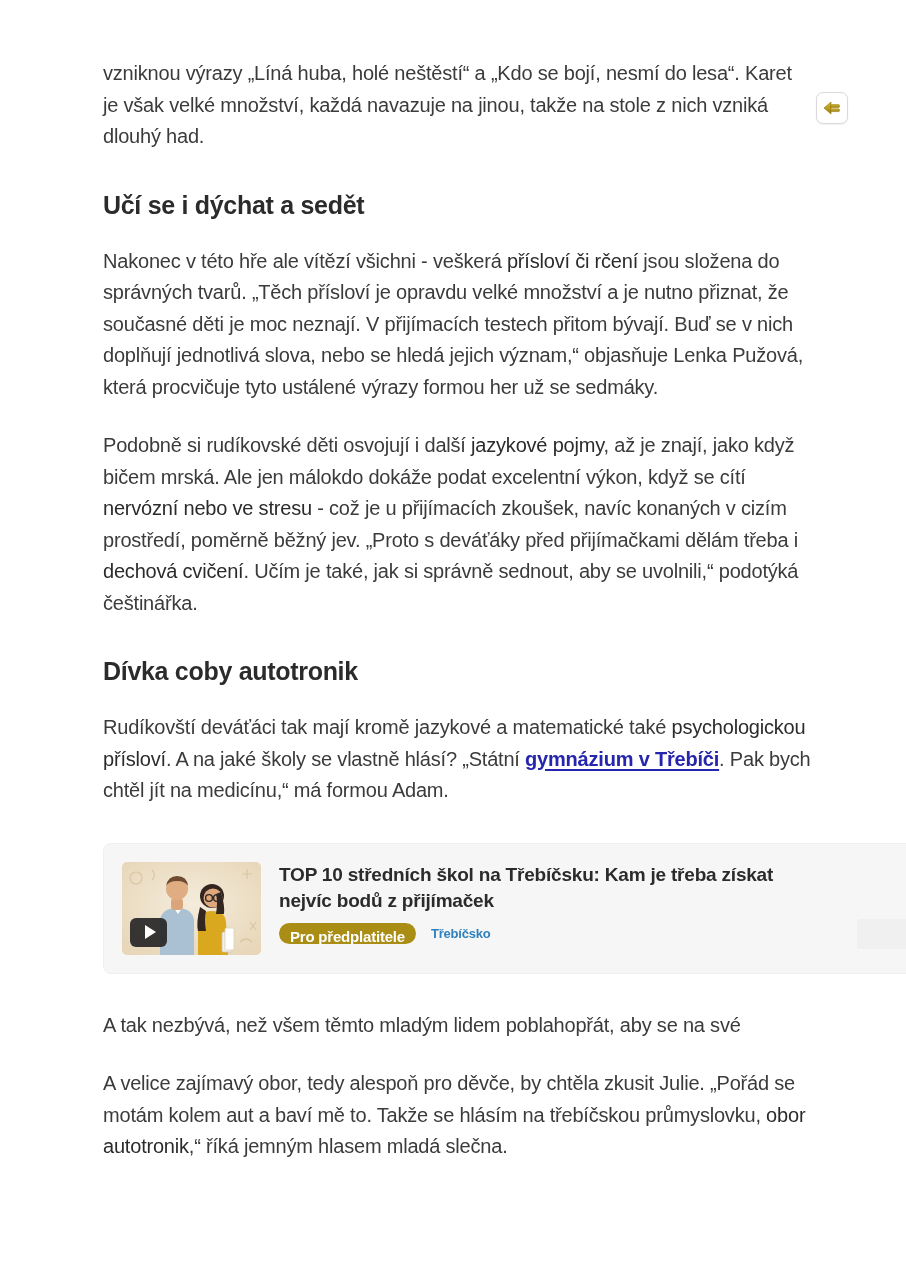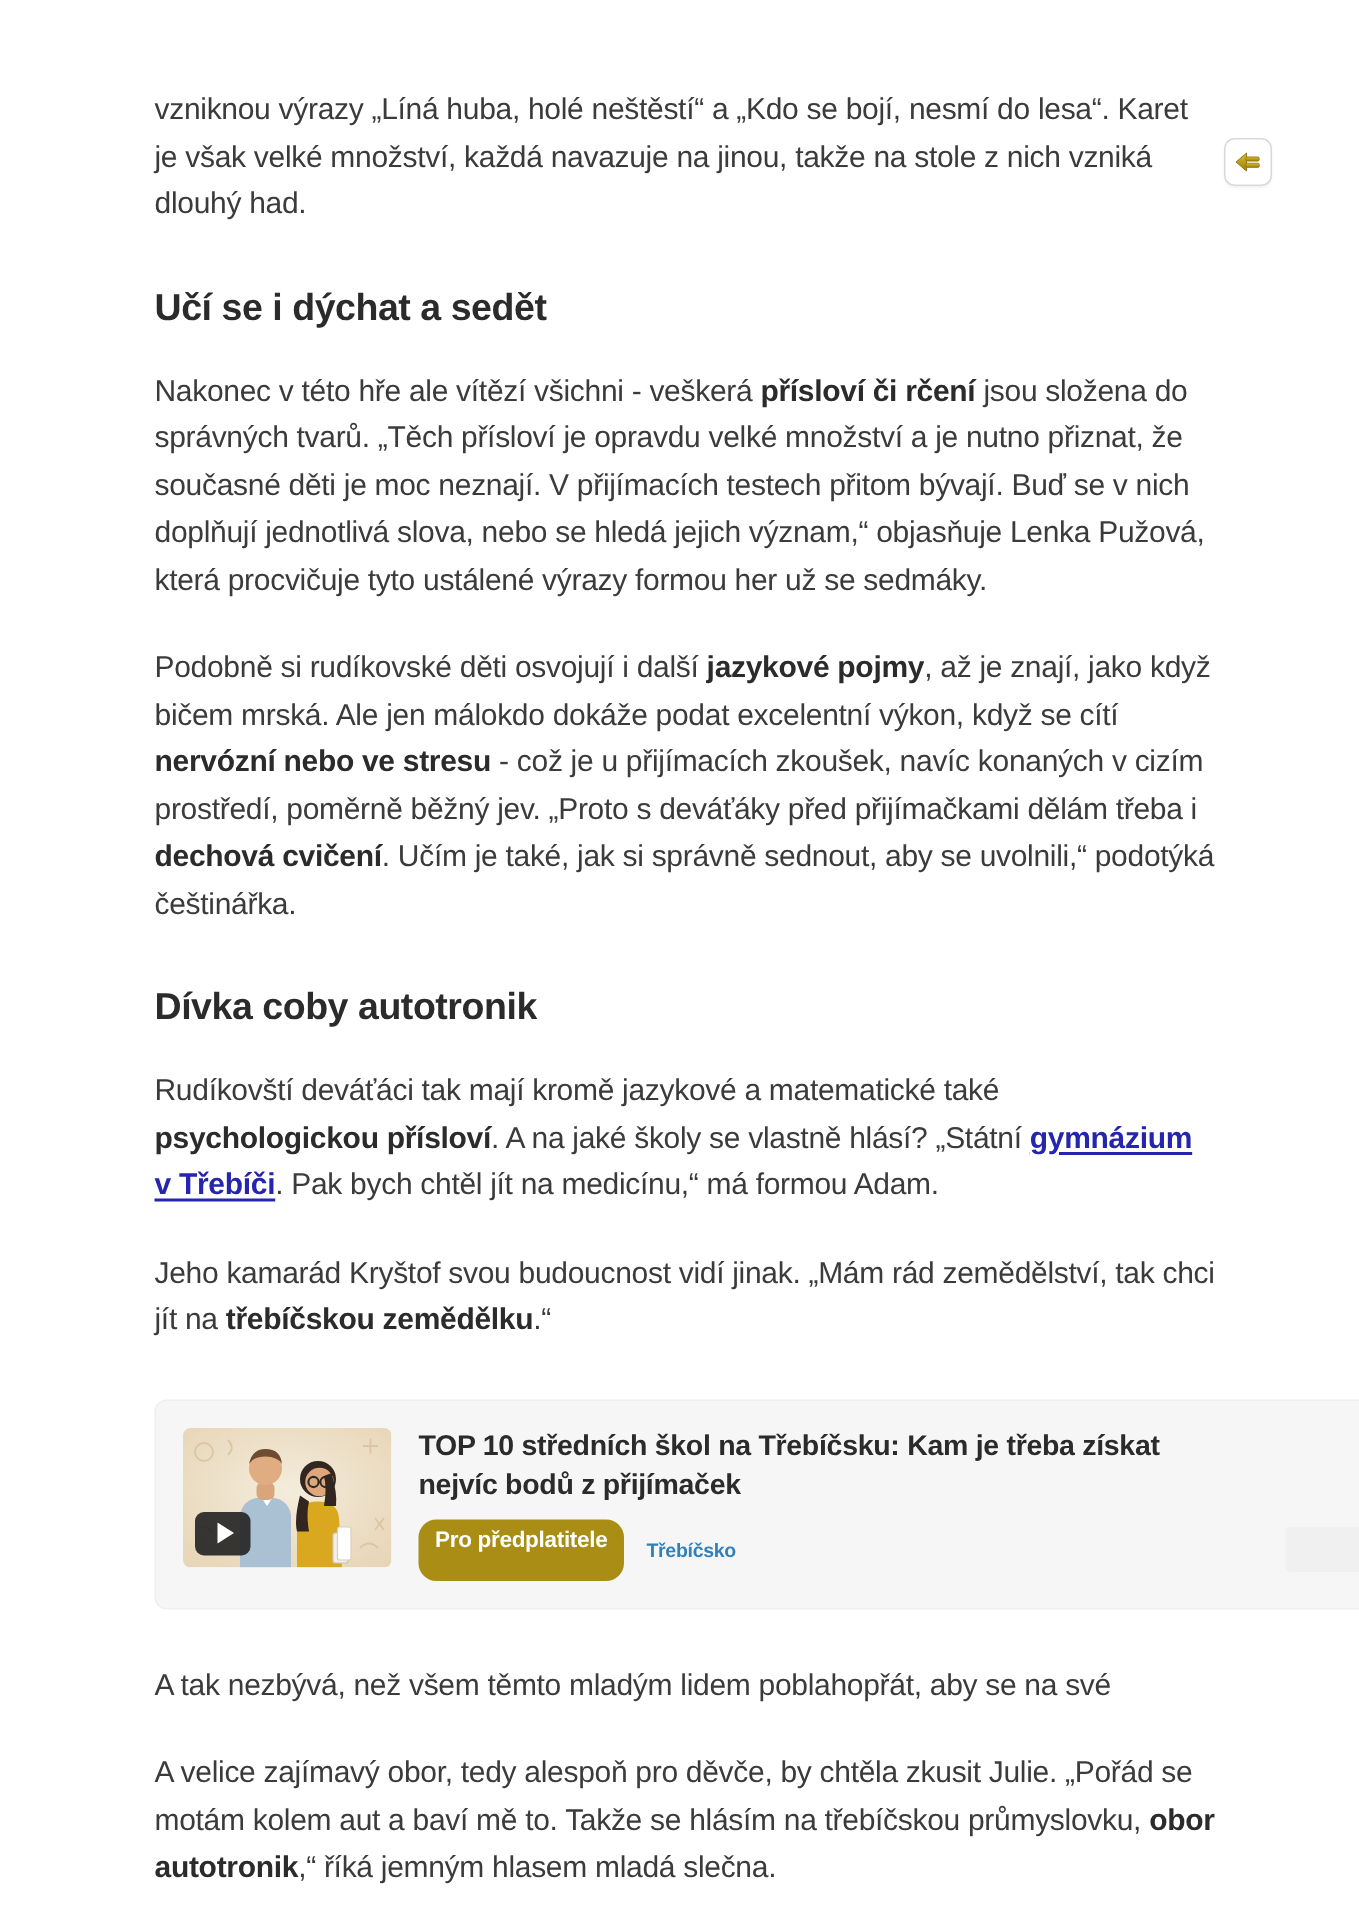--- a/index.html
+++ b/index.html
@@ -24,21 +24,21 @@
     letter-spacing: -0.2px;
   }
   .article-blocks h2 {
     margin: 36px 0 25px 0;
     font-size: 25px;
     line-height: 32px;
     font-weight: 700;
     color: var(--heading, #2b2b2b);
     letter-spacing: -0.3px;
   }
-  .article-blocks strong { font-weight: 700; color: var(--heading, #2b2b2b); }
+  .article-blocks strong { font-weight: 400; color: var(--heading, #2b2b2b); }
   .article-blocks a.inline-link {
     color: var(--link, #2525ad);
     font-weight: 700;
     text-decoration: underline;
     text-underline-offset: 3px;
     cursor: pointer;
   }
   
   .related-card {
     position: relative;
@@ -94,21 +94,21 @@
     gap: 15px;
     margin-top: 9px;
   }
   .badge {
     display: inline-block;
     background: var(--badge-bg, #a98d14);
     color: #ffffff;
     font-size: 15px;
     font-weight: 700;
     line-height: 1;
-    padding: 6px 11px 20px;
+    padding: 6px 11px 0;
     border-radius: 12px;
     letter-spacing: -0.2px;
   }
   .tag {
     color: var(--tag, #3080bd);
     font-size: 13px;
     font-weight: 700;
     text-decoration: none;
     letter-spacing: -0.2px;
     cursor: pointer;
@@ -139,21 +139,20 @@
 
 <div class="content">
 
   <div id="article-top" class="article-blocks">
       <p><span>vzniknou výrazy „Líná huba, holé neštěstí“ a „Kdo se bojí, nesmí do lesa“. Karet je však velké množství, každá navazuje na jinou, takže na stole z nich vzniká dlouhý had.</span></p>
       <h2>Učí se i dýchat a sedět</h2>
       <p><span>Nakonec v této hře ale vítězí všichni - veškerá </span><strong>přísloví či rčení</strong><span> jsou složena do správných tvarů. „Těch přísloví je opravdu velké množství a je nutno přiznat, že současné děti je moc neznají. V přijímacích testech přitom bývají. Buď se v nich doplňují jednotlivá slova, nebo se hledá jejich význam,“ objasňuje Lenka Pužová, která procvičuje tyto ustálené výrazy formou her už se sedmáky.</span></p>
       <p><span>Podobně si rudíkovské děti osvojují i další </span><strong>jazykové pojmy</strong><span>, až je znají, jako když bičem mrská. Ale jen málokdo dokáže podat excelentní výkon, když se cítí </span><strong>nervózní nebo ve stresu</strong><span> - což je u přijímacích zkoušek, navíc konaných v cizím prostředí, poměrně běžný jev. „Proto s deváťáky před přijímačkami dělám třeba i </span><strong>dechová cvičení</strong><span>. Učím je také, jak si správně sednout, aby se uvolnili,“ podotýká češtinářka.</span></p>
       <h2>Dívka coby autotronik</h2>
       <p><span>Rudíkovští deváťáci tak mají kromě jazykové a matematické také </span><strong>psychologickou přísloví</strong><span>. A na jaké školy se vlastně hlásí? „Státní </span><a class="inline-link" href="#">gymnázium v Třebíči</a><span>. Pak bych chtěl jít na medicínu,“ má formou Adam.</span></p>
-      <p><span>Jeho kamarád Kryštof svou budoucnost vidí jinak. „Mám rád zemědělství, tak chci jít na </span><strong>třebíčskou zemědělku</strong><span>.“</span></p>
     </div>
 
   <a class="related-card">
     <div class="thumb">
       <svg width="139" height="93" viewBox="0 0 139 93" xmlns="http://www.w3.org/2000/svg">
         <defs>
           <radialGradient id="bgGrad" cx="50%" cy="45%" r="75%">
             <stop offset="0%" stop-color="#f4ecdc"></stop>
             <stop offset="100%" stop-color="#e6d4b4"></stop>
           </radialGradient>

